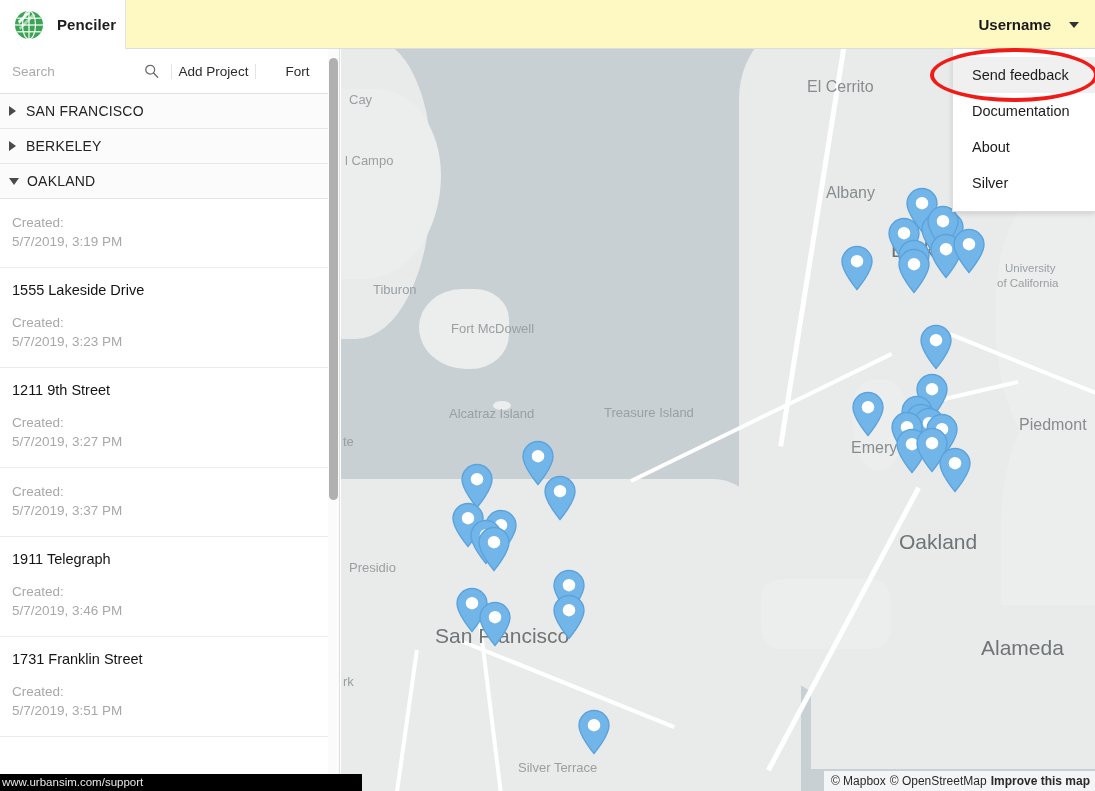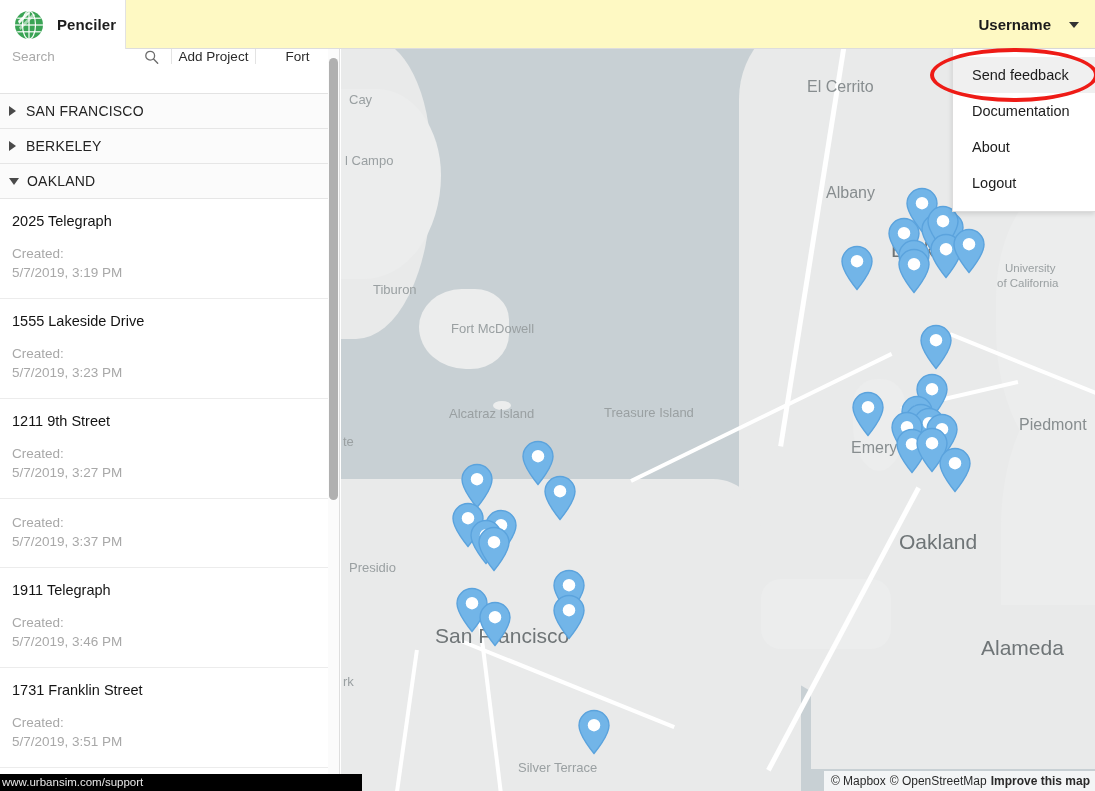--- a/index.html
+++ b/index.html
@@ -83,21 +83,21 @@
   .sidebar {
     position: absolute; left: 0; top: 49px;
     width: 340px; height: 742px;
     background: #ffffff;
     border-right: 1px solid #dedede;
     overflow: hidden;
     z-index: 30;
   }
   .toolbar {
     height: 45px;
-    display: flex; align-items: flex-start;
+    display: flex; align-items: center;
     border-bottom: 1px solid #e3e3e3;
     background: #ffffff;
   }
   .search-wrap {
     flex: 0 0 172px;
     position: relative;
     display: flex; align-items: center;
     border-right: 1px solid #e3e3e3;
   }
   .search-input {
@@ -442,21 +442,20 @@
         </div>
         <div class="group-header">
           <span class="tri collapsed"></span>
           <span>BERKELEY</span>
         </div>
         <div class="group-header">
           <span class="tri expanded"></span>
           <span>OAKLAND</span>
         </div>
         <div class="project-item">
-          <div class="project-title">2025 Telegraph</div>
           <div class="project-meta">Created:</div>
           <div class="project-meta">5/7/2019, 3:19 PM</div>
         </div>
         <div class="project-item">
           <div class="project-title">1555 Lakeside Drive</div>
           <div class="project-meta">Created:</div>
           <div class="project-meta">5/7/2019, 3:23 PM</div>
         </div>
         <div class="project-item">
           <div class="project-title">1211 9th Street</div>
@@ -504,20 +503,20 @@
     <div class="user-menu-trigger">
       <span class="username-label">Username</span>
       <span class="caret-down"></span>
     </div>
   </div>
 
   <div class="dropdown" id="user-dropdown">
       <div class="dropdown-item highlighted">Send feedback</div>
       <div class="dropdown-item">Documentation</div>
       <div class="dropdown-item">About</div>
-      <div class="dropdown-item">Logout</div>
+      <div class="dropdown-item">Silver</div>
     </div>
 
   <div class="annot-ellipse"></div>
 
   <div class="statusbar">www.urbansim.com/support</div>
 
 </div>
 
 </body></html>

